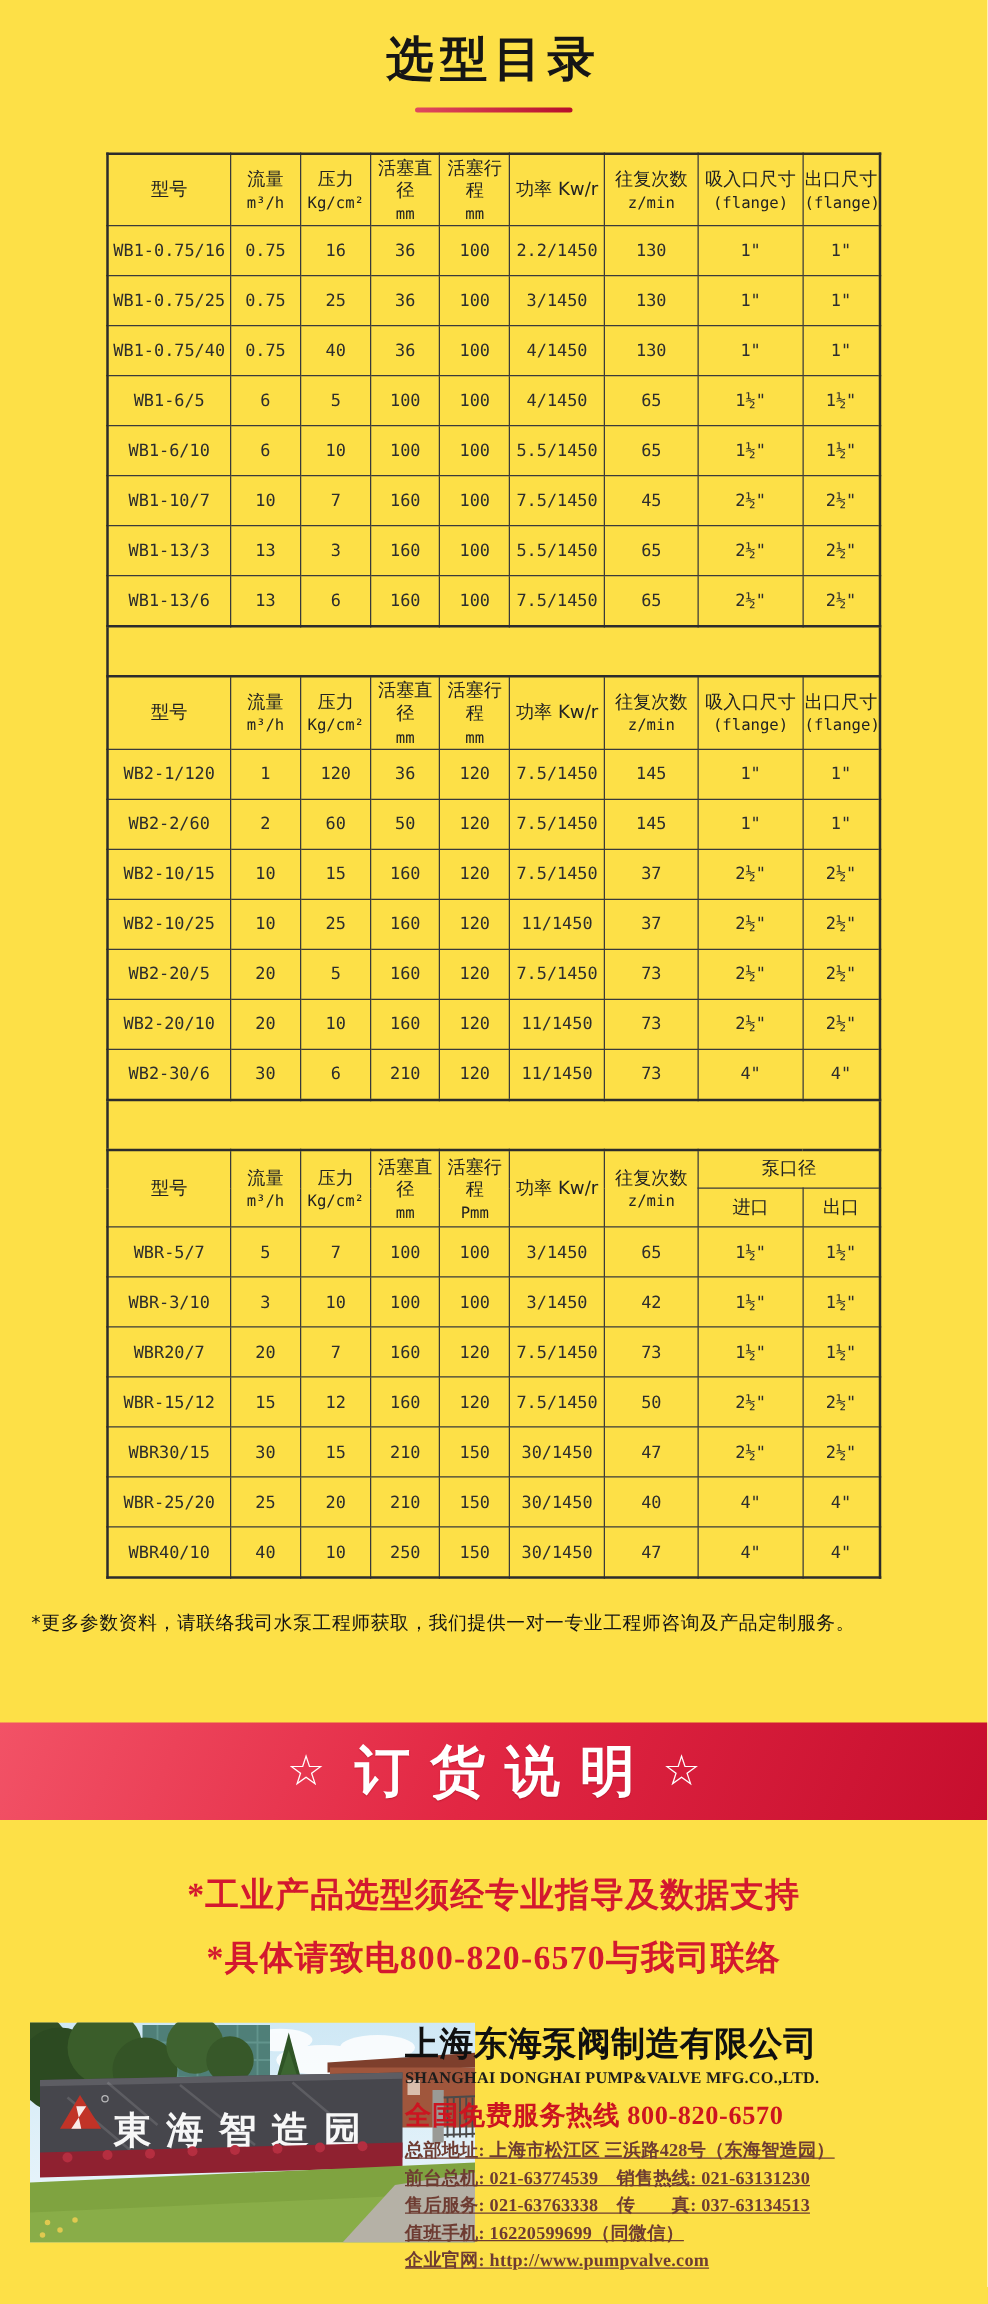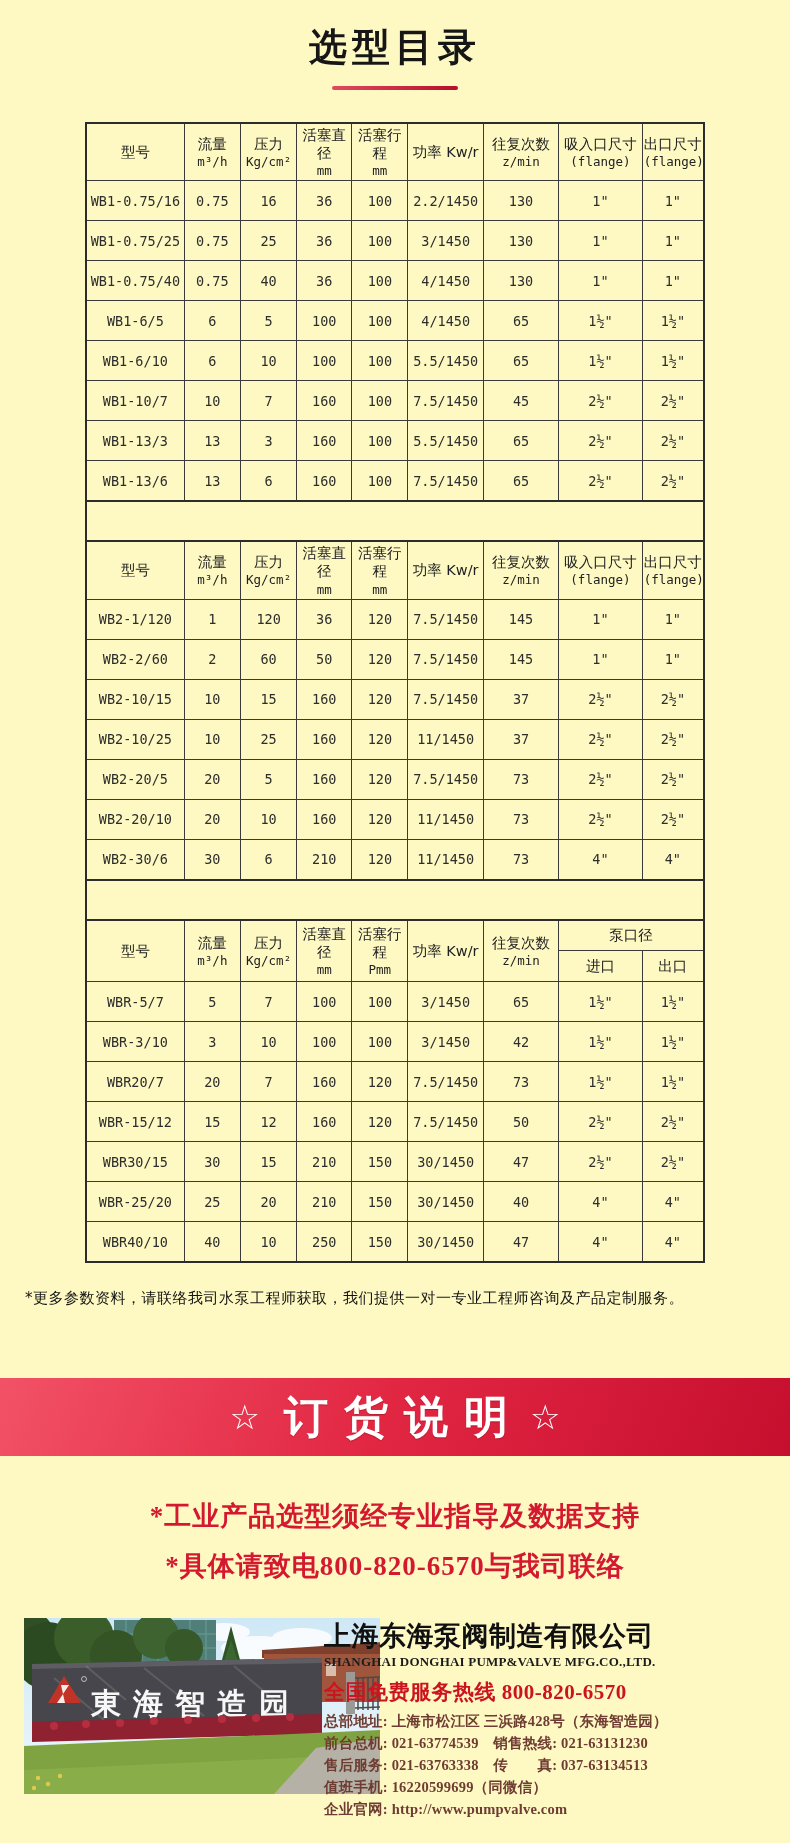--- a/index.html
+++ b/index.html
@@ -1,17 +1,17 @@
 <!DOCTYPE html>
 <html><head>
 <meta charset="utf-8">
 <style>
   html,body { margin:0; padding:0; background:#fff; }
   .page {
-    width:790px; height:1843px; margin:0 auto; background:#fef9c3;
+    width:790px; height:1843px; margin:0 auto; background:#fde047;
     position:relative; overflow:hidden;
     font-family:"DejaVu Sans","Liberation Sans",sans-serif;
     -webkit-font-smoothing:antialiased;
   }
   
   .page-title {
     padding-top:22px; text-align:center;
     font-size:38px; font-weight:bold; color:#161616; letter-spacing:5px;
   }
   .title-underline {
@@ -77,20 +77,21 @@
   }
   .hotline {
     font-family:"Liberation Serif","DejaVu Serif",serif;
     font-size:21px; font-weight:bold; color:#cc1420; margin-top:8px; letter-spacing:0.5px;
   }
   .contact-lines { margin-top:4px; }
   .contact-line {
     font-family:"Liberation Serif","DejaVu Serif",serif;
     font-size:14.5px; font-weight:bold; color:#6e3c32; line-height:1.52; letter-spacing:0.2px;
     white-space:nowrap;
+    text-decoration:underline;
   }
 </style>
 </head>
 <body>
 
 <div class="page">
 
   <div class="page-title">选型目录</div>
   <div class="title-underline"></div>
 

